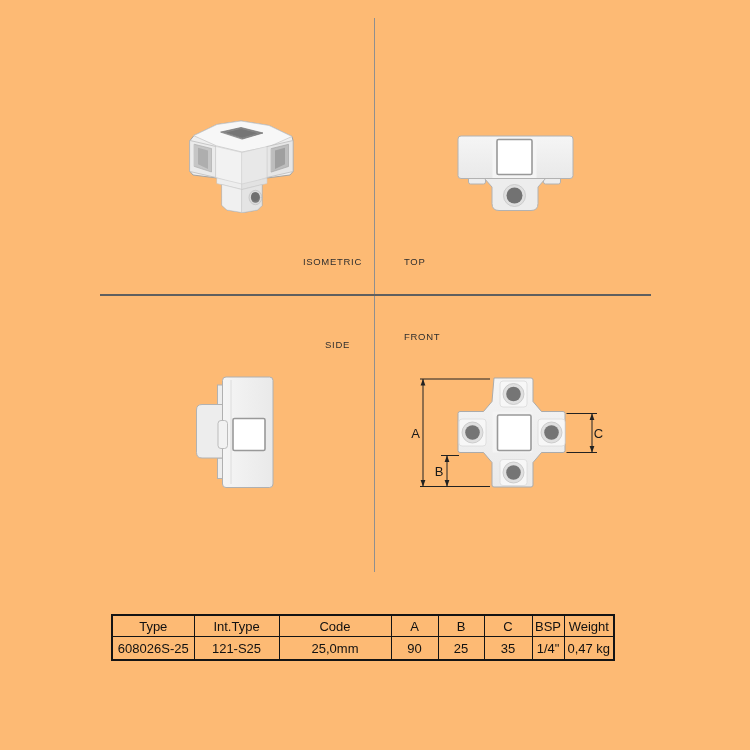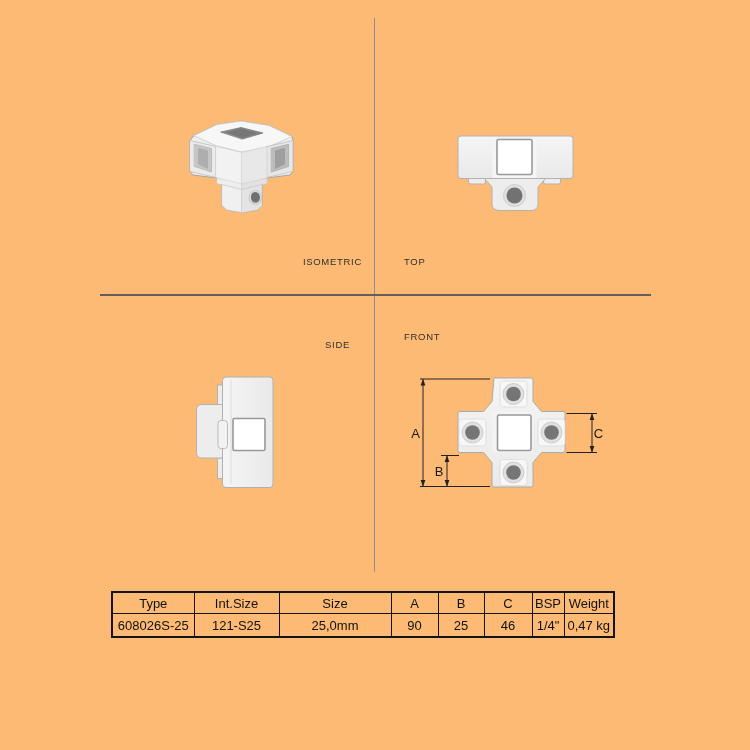--- a/index.html
+++ b/index.html
@@ -9,21 +9,21 @@
   }
   .qlabel{
     position:absolute;font-size:9.5px;letter-spacing:.7px;line-height:14px;
     color:#2e2e2e;white-space:nowrap;
   }
   .divider{position:absolute;}
   .divider.v{left:373.5px;top:18px;width:1.5px;height:554px;background:#8f8f8f;}
   .divider.h{left:100px;top:294px;width:551px;height:2px;background:#5f5f5f;}
   .view-svg{position:absolute;display:block;}
   table.spec{
-    position:absolute;left:111px;top:591px;width:502px;
+    position:absolute;left:111px;top:614px;width:502px;
     border-collapse:collapse;table-layout:fixed;
     font-size:13px;color:#111;border:2px solid #141414;
   }
   table.spec th, table.spec td{
     border:1.5px solid #141414;text-align:center;vertical-align:middle;
     padding:0;font-weight:400;white-space:nowrap;overflow:hidden;
   }
   table.spec th{height:20px;}
   table.spec td{height:22px;}
   svg text{font-family:"Liberation Sans", sans-serif;}
@@ -192,36 +192,36 @@
         <col style="width:112px">
       <col style="width:47px">
         <col style="width:46px">
         <col style="width:48px">
       <col style="width:32px">
         <col style="width:50px">
     </colgroup>
     <thead>
       <tr>
         <th>Type</th>
-        <th>Int.Size</th>
-        <th>Size</th>
+        <th>Int.Type</th>
+        <th>Code</th>
         <th>A</th>
         <th>B</th>
         <th>C</th>
         <th>BSP</th>
         <th>Weight</th>
       </tr>
     </thead>
     <tbody>
       <tr>
         <td>608026S-25</td>
         <td>121-S25</td>
         <td>25,0mm</td>
         <td>90</td>
         <td>25</td>
-        <td>46</td>
+        <td>35</td>
         <td>1/4"</td>
         <td>0,47 kg</td>
       </tr>
     </tbody>
   </table>
 
 </div>
 
 </body></html>

